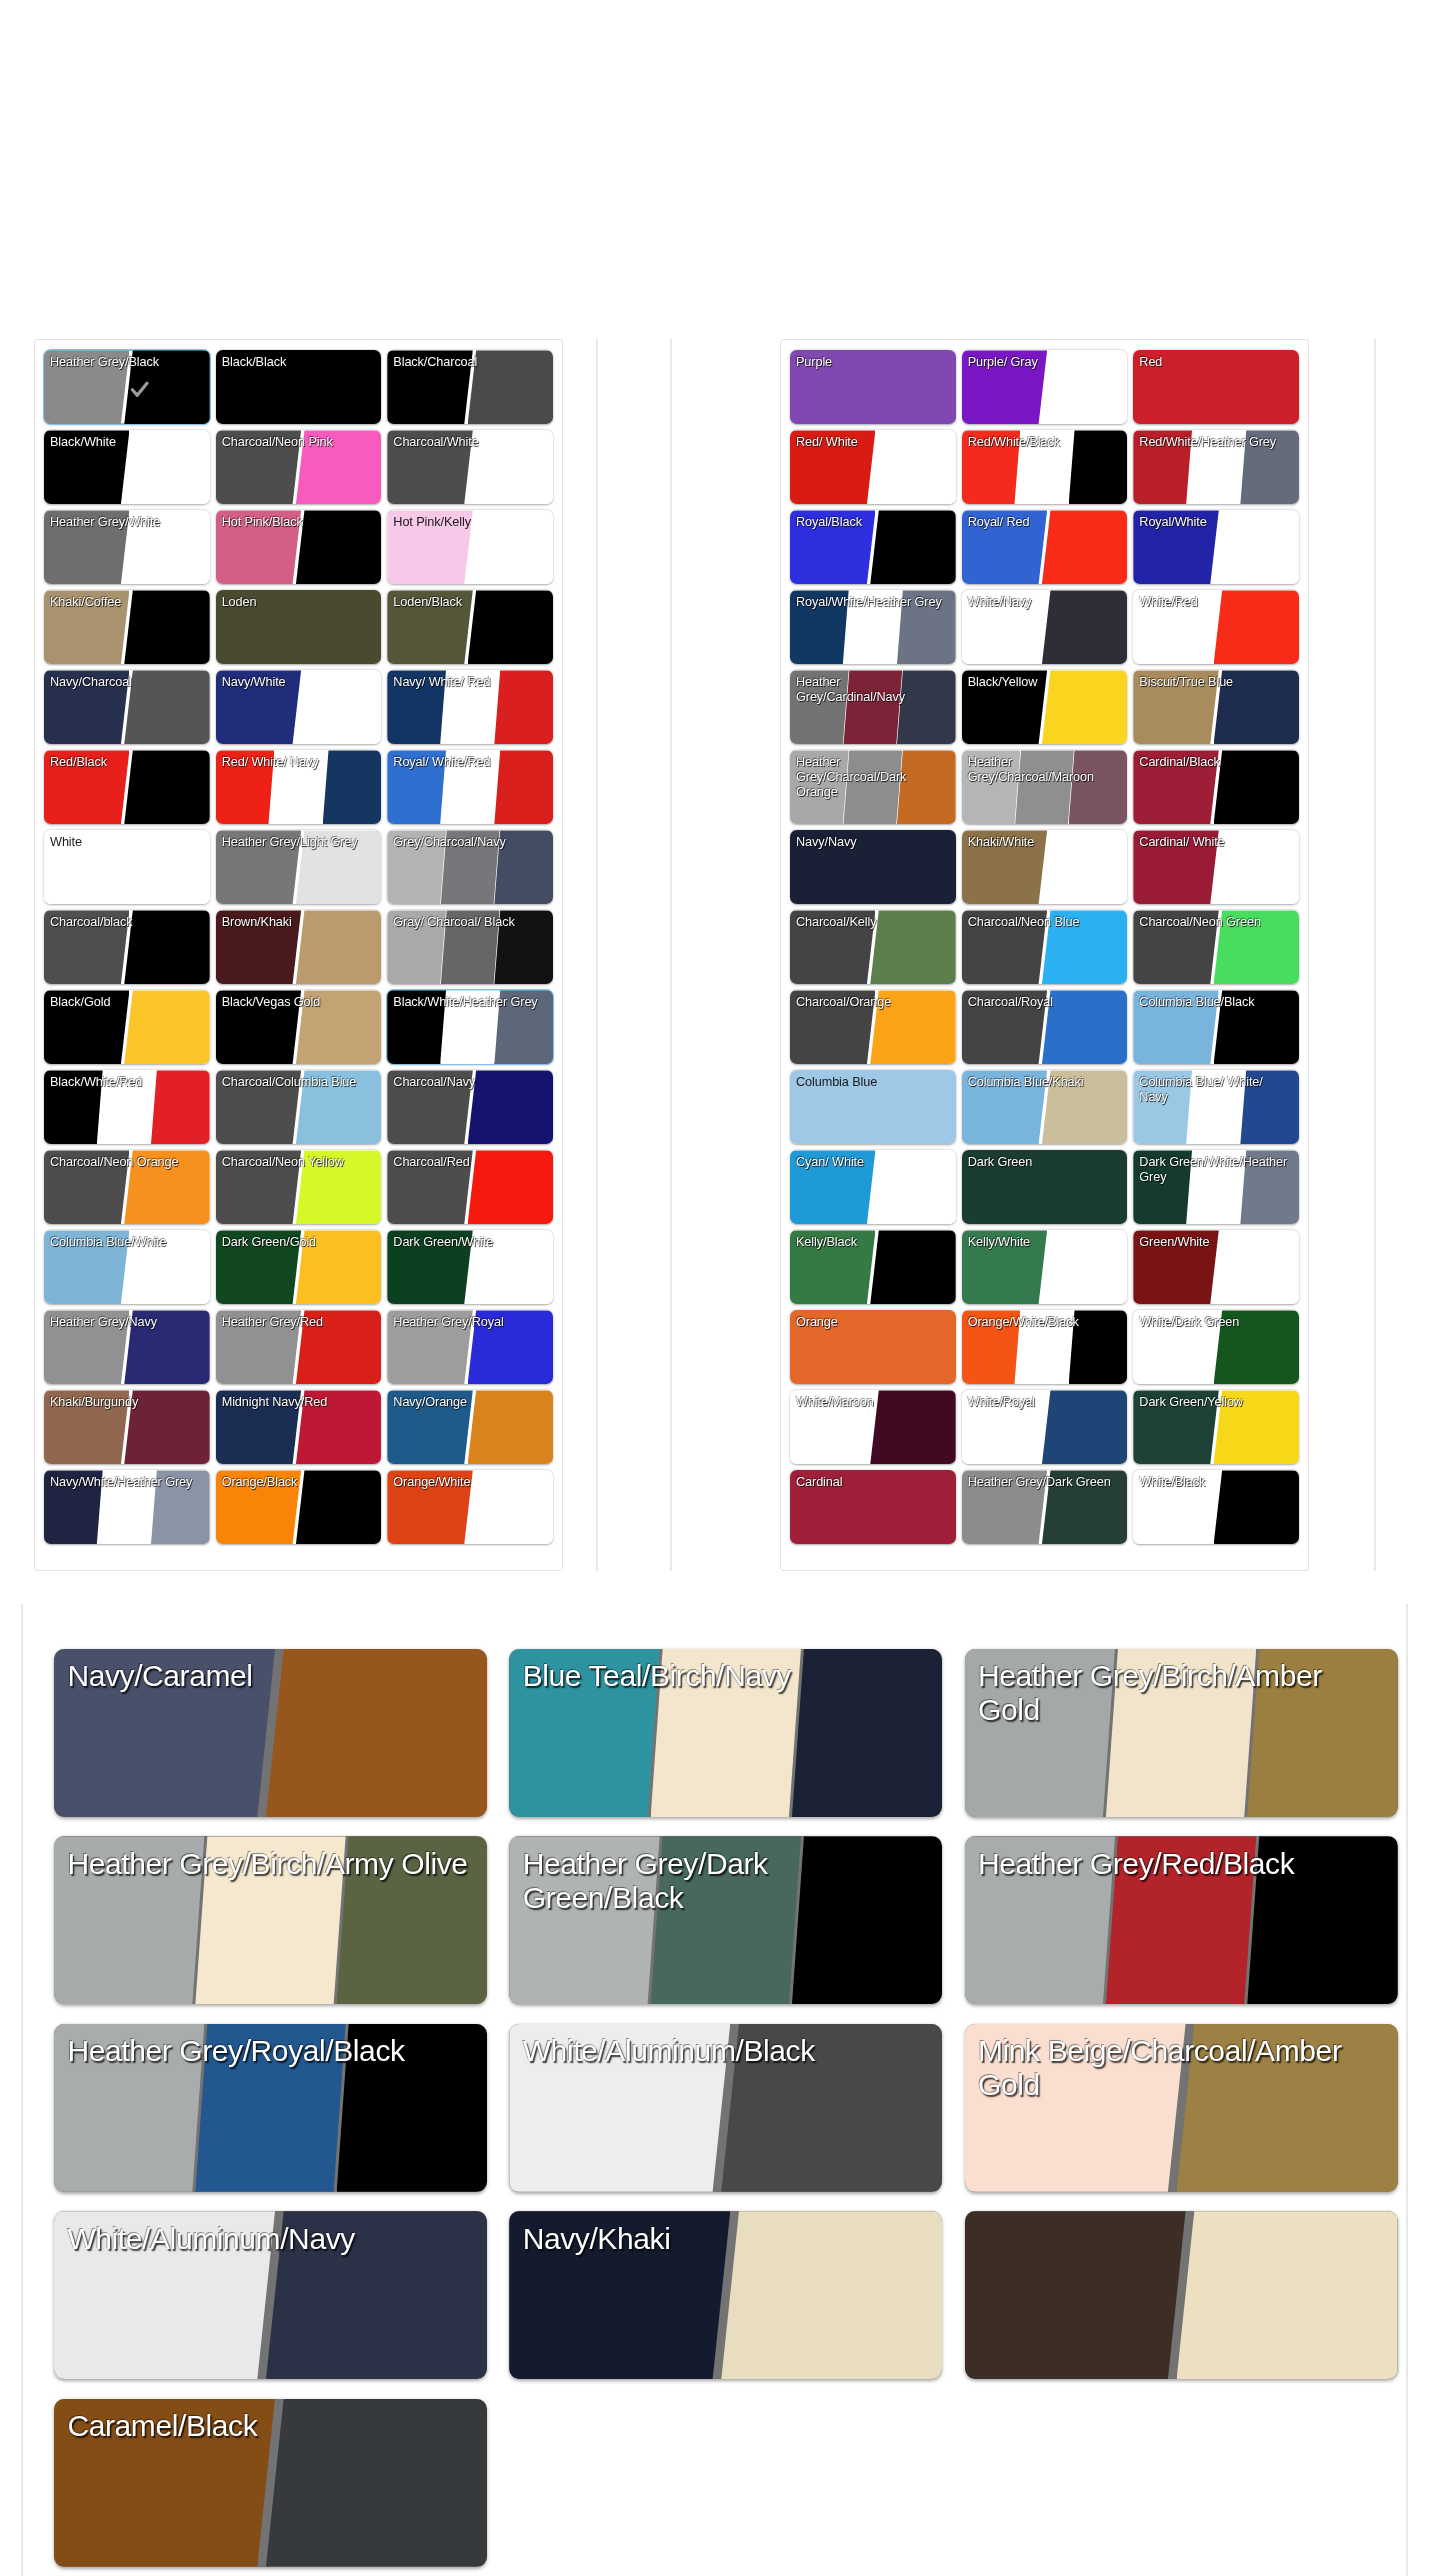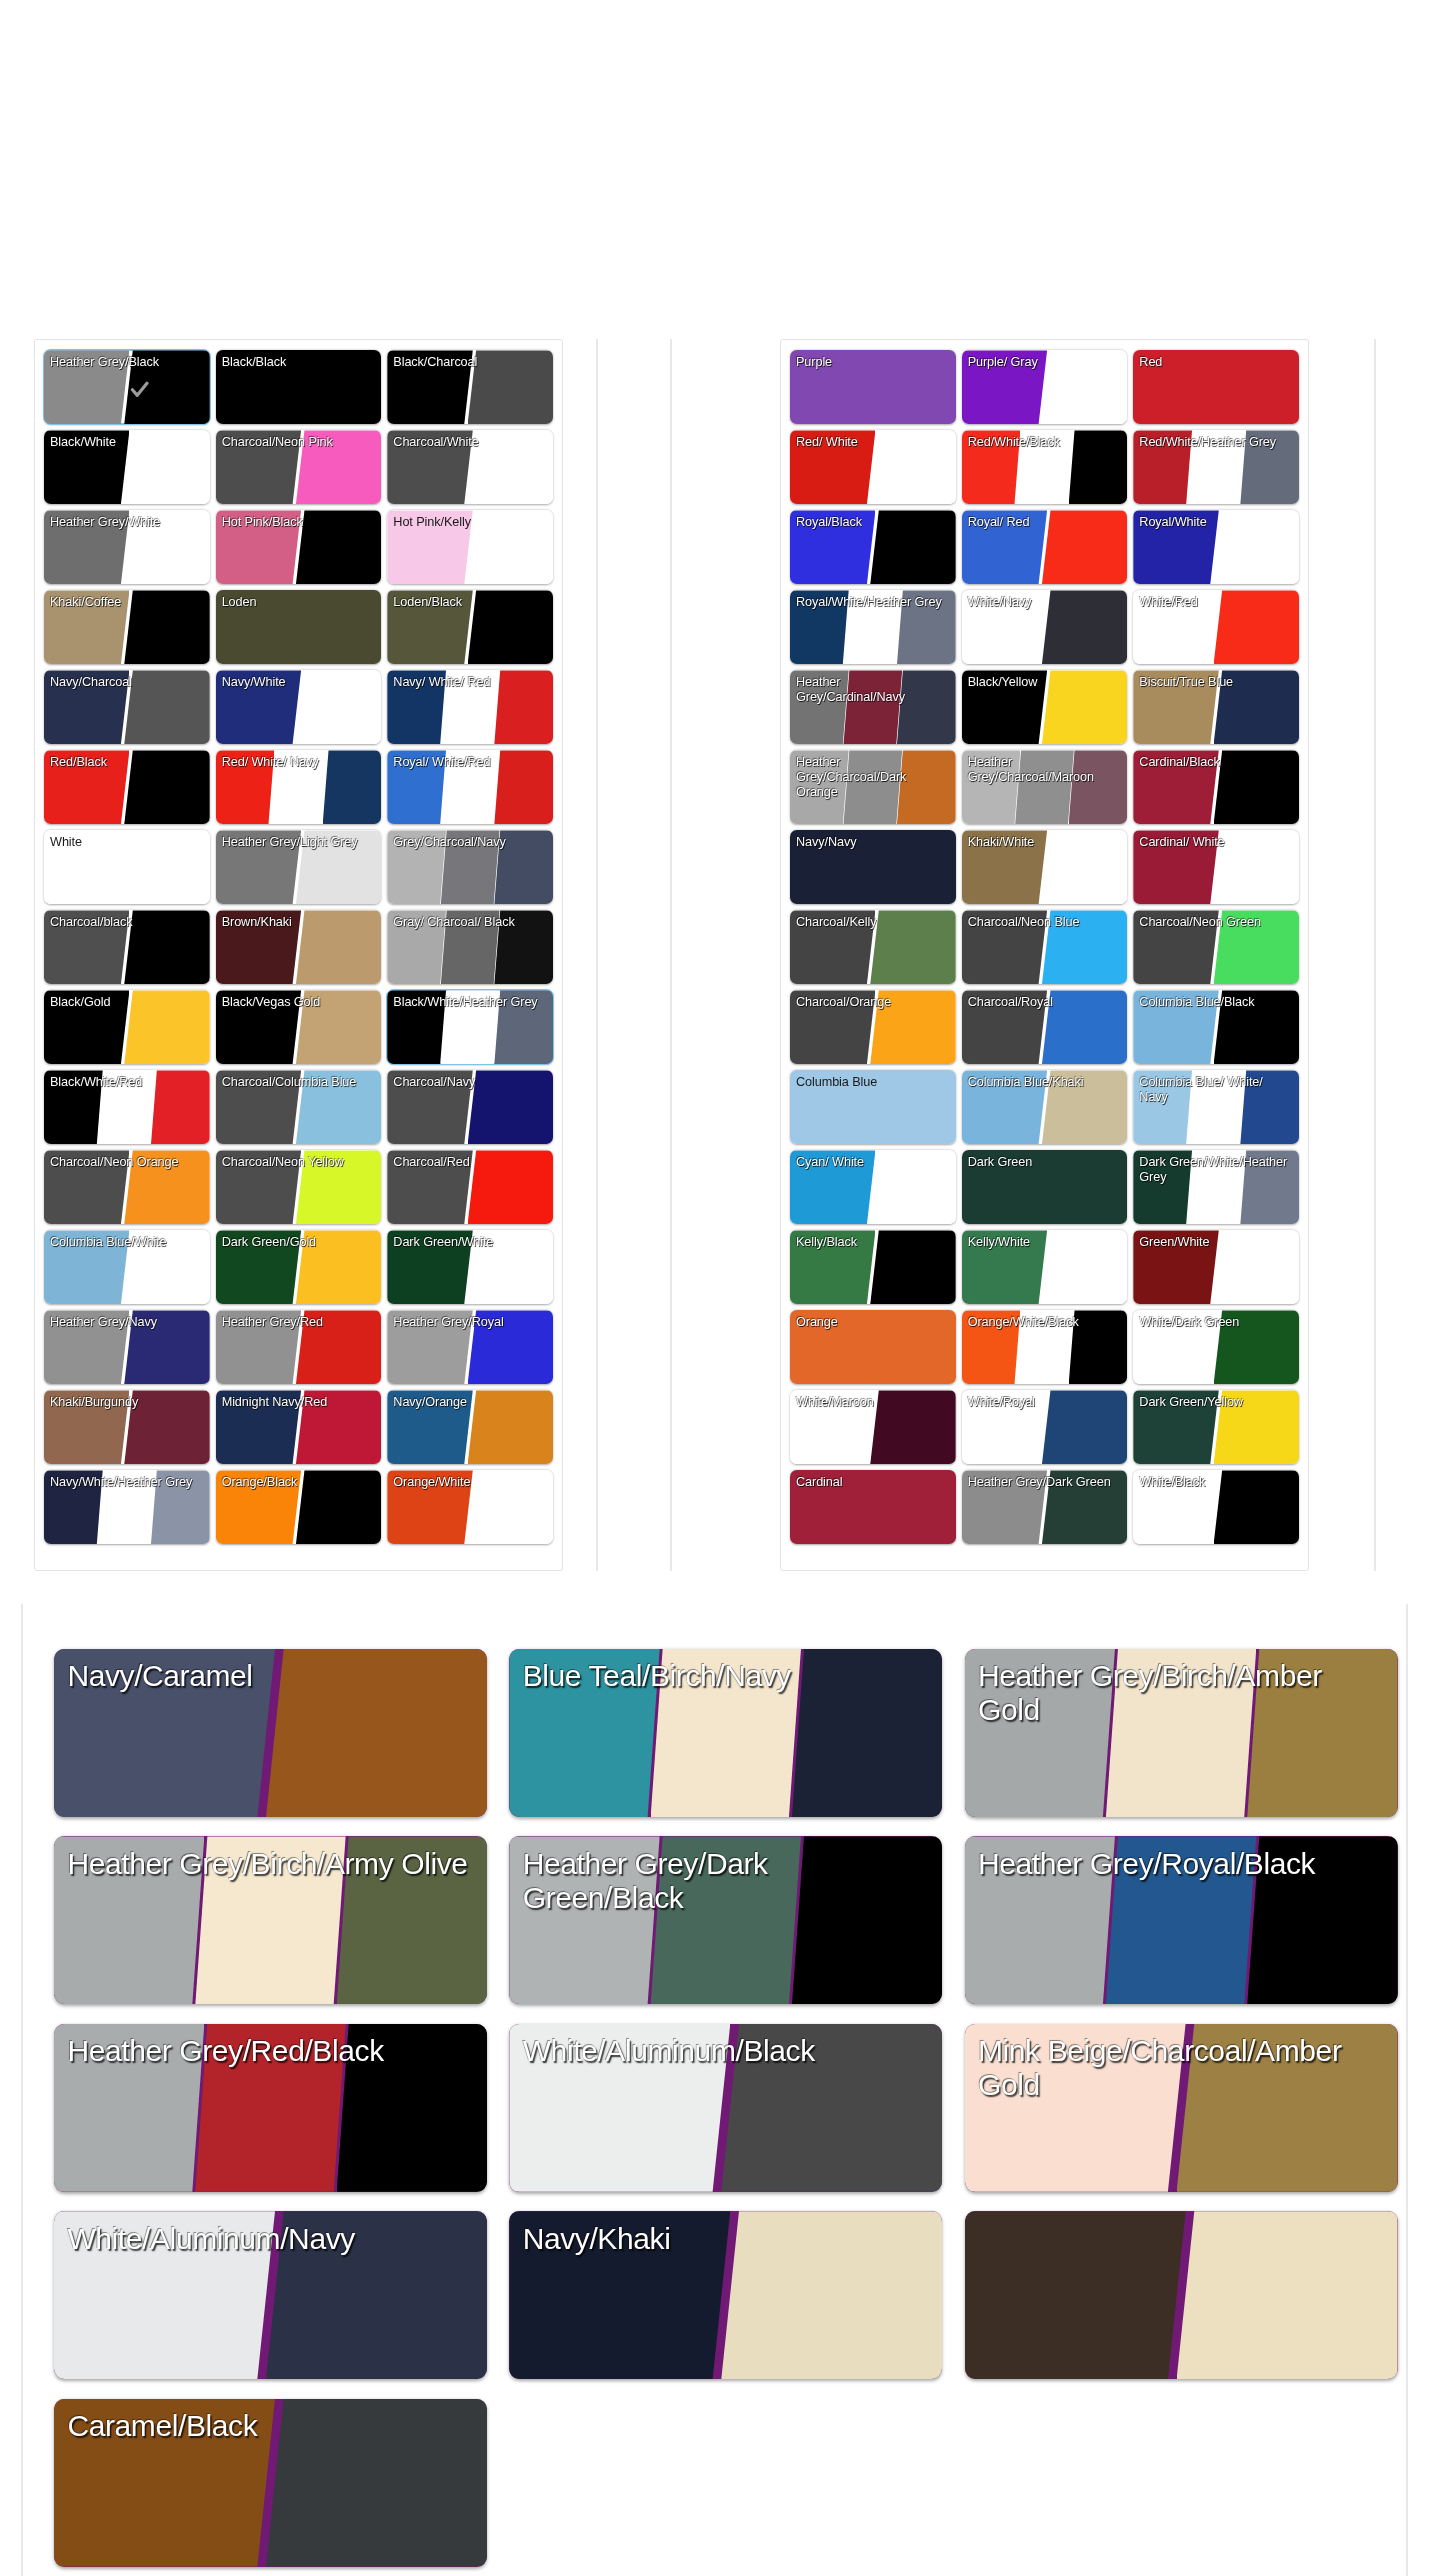--- a/index.html
+++ b/index.html
@@ -41,21 +41,21 @@
   .sw .chk{position:absolute;z-index:4;left:52%;top:30px;width:19.4px;height:19.4px;opacity:.75;}
   .sw .chk svg{width:19.4px;height:19.4px;display:block;}
 
   
   .bottom-wrap{position:absolute;left:0;top:1604px;width:1449px;height:972px;overflow:hidden;}
   .bottom-rule{position:absolute;top:0;width:1.5px;height:972px;background:#e8e8e8;}
   .br-l{left:21px;} .br-r{left:1406px;}
   .bgrid{position:absolute;left:54px;top:45px;width:1340px;
          display:grid;grid-template-columns:repeat(3,433px);gap:19.4px 22.3px;}
   .bsw{position:relative;height:168px;border-radius:10.4px;overflow:hidden;
-       box-shadow:0 1.5px 3.7px rgba(0,0,0,.35);box-sizing:border-box;background:#701a75;}
+       box-shadow:0 1.5px 3.7px rgba(0,0,0,.35);box-sizing:border-box;background:#737373;}
   .bsw .bands{position:absolute;inset:0;display:flex;}
   .bsw .bands i{display:block;height:100%;flex:1 1 0;
       -webkit-clip-path:polygon(8% 0,100% 0,92% 100%,0% 100%);
       clip-path:polygon(8% 0,100% 0,92% 100%,0% 100%);
       margin-left:-9px;}
   .bsw .bands i:first-child{margin-left:0;
       -webkit-clip-path:polygon(0 0,100% 0,92% 100%,0% 100%);
       clip-path:polygon(0 0,100% 0,92% 100%,0% 100%);}
   .bsw .bands i:last-child{
       -webkit-clip-path:polygon(8% 0,100% 0,100% 100%,0% 100%);
@@ -765,35 +765,35 @@
           <span class="bands">
             <i style="background:#b0b3b4"></i>
             <i style="background:#47685b"></i>
             <i style="background:#000000"></i>
           </span>
           <span class="lbl">Heather Grey/Dark Green/Black</span>
         </div>
         <div class="bsw">
           <span class="bands">
             <i style="background:#a9acad"></i>
+            <i style="background:#b2242a"></i>
+            <i style="background:#000000"></i>
+          </span>
+          <span class="lbl">Heather Grey/Red/Black</span>
+        </div>
+        <div class="bsw">
+          <span class="bands">
+            <i style="background:#a9acad"></i>
             <i style="background:#22588f"></i>
             <i style="background:#000000"></i>
           </span>
           <span class="lbl">Heather Grey/Royal/Black</span>
         </div>
         <div class="bsw">
           <span class="bands">
-            <i style="background:#a9acad"></i>
-            <i style="background:#b2242a"></i>
-            <i style="background:#000000"></i>
-          </span>
-          <span class="lbl">Heather Grey/Red/Black</span>
-        </div>
-        <div class="bsw">
-          <span class="bands">
             <i style="background:#eceded"></i>
             <i style="background:#484848"></i>
           </span>
           <span class="lbl">White/Aluminum/Black</span>
         </div>
         <div class="bsw">
           <span class="bands">
             <i style="background:#fadfd0"></i>
             <i style="background:#9c8044"></i>
           </span>

